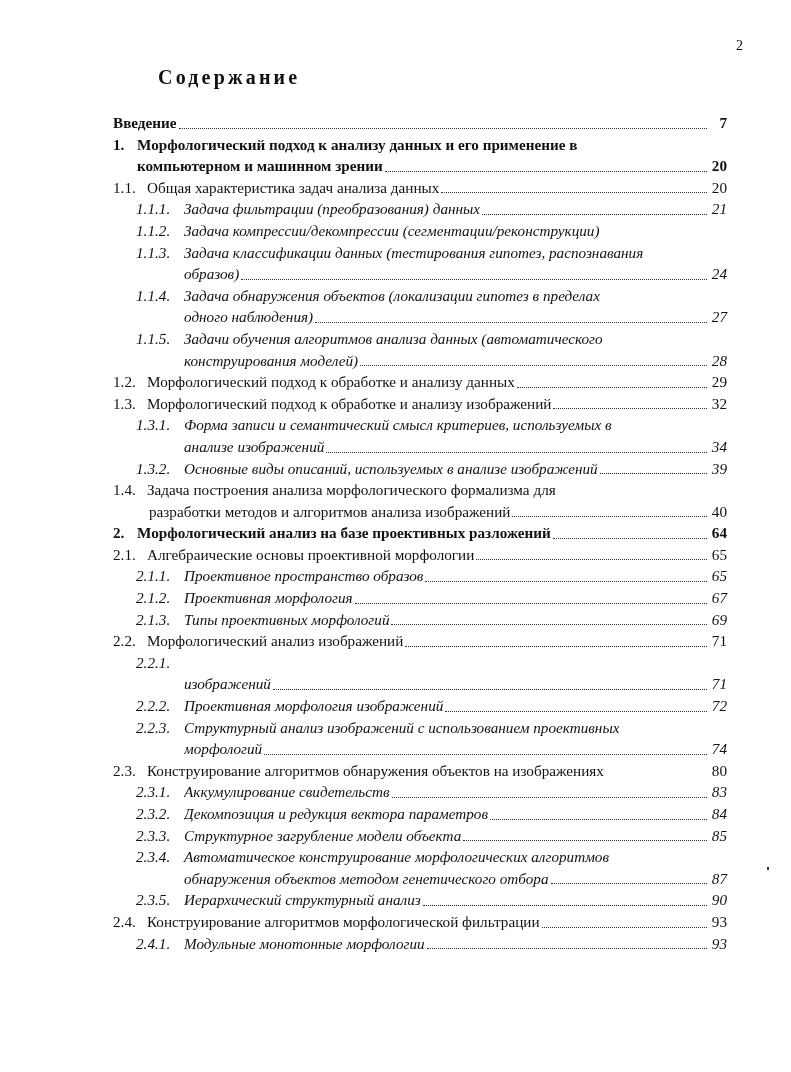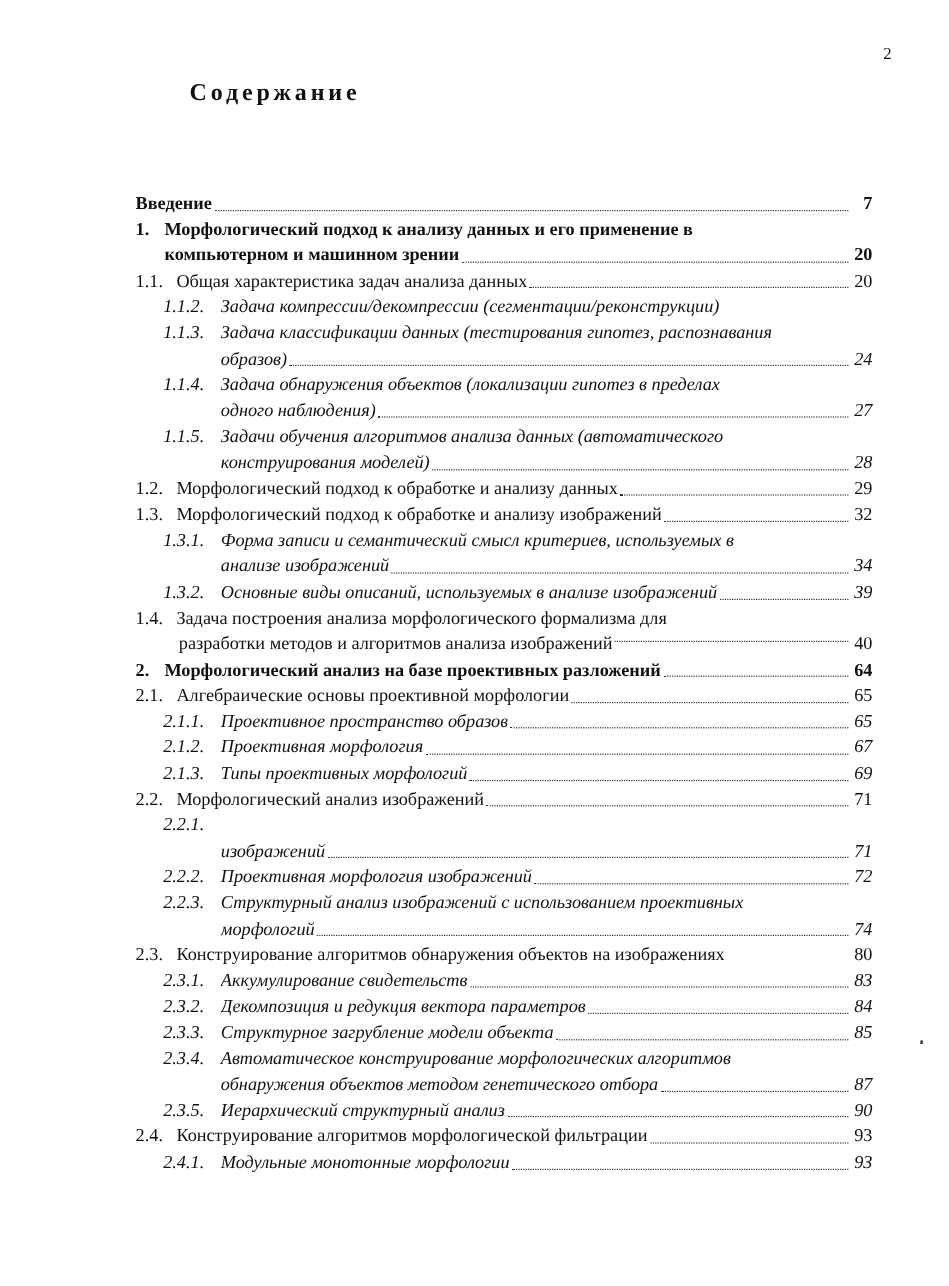--- a/index.html
+++ b/index.html
@@ -10,21 +10,21 @@
   }
   .page-num {
     position: absolute; top: 38px; left: 736px;
     font-size: 14px;
   }
   .title {
     position: absolute; top: 66px; left: 158px;
     font-size: 20px; font-weight: bold; letter-spacing: 3.2px;
   }
   .toc {
-    position: absolute; top: 112px; left: 113px; width: 614px; margin-top: 47px;
+    position: absolute; top: 112px; left: 113px; width: 614px;
   }
   .row {
     display: flex; align-items: flex-end;
     font-size: 15.2px; line-height: 21.6px;
     white-space: nowrap;
   }
   .row .num { flex: 0 0 auto; }
   .row .text { flex: 0 1 auto; overflow: hidden; }
   .row .leader {
     flex: 1 1 auto;
@@ -39,21 +39,21 @@
 
   .lvl0 { padding-left: 0; font-weight: bold; }
   .lvl1 { padding-left: 0; }
   .lvl2 { padding-left: 23px; font-style: italic; }
 
   .lvl0 .num { width: 24px; }
   .lvl1 .num { width: 34px; }
   .lvl2 .num { width: 48px; }
 
   .cont.lvl0 { padding-left: 24px; }
-  .cont.lvl1 { padding-left: 36px; align-items: center; }
+  .cont.lvl1 { padding-left: 36px; }
   .cont.lvl2 { padding-left: 71px; }
 
   .stray-dot {
     position: absolute; left: 767px; top: 867px;
     width: 2px; height: 3px; background: #333;
   }
 </style>
 </head>
 <body>
 
@@ -73,20 +73,26 @@
     <div class="row cont lvl0">
       <span class="text">компьютерном и машинном зрении</span>
       <span class="leader"></span>
       <span class="page">20</span>
     </div>
     <div class="row lvl1">
       <span class="num">1.1.</span>
       <span class="text">Общая характеристика задач анализа данных</span>
       <span class="leader"></span>
       <span class="page">20</span>
+    </div>
+    <div class="row lvl2">
+      <span class="num">1.1.1.</span>
+      <span class="text">Задача фильтрации (преобразования) данных</span>
+      <span class="leader"></span>
+      <span class="page">21</span>
     </div>
     <div class="line1 lvl2">
       <span class="num">1.1.2.</span>
       <span class="text">Задача компрессии/декомпрессии (сегментации/реконструкции)</span>
     </div>
     <div class="line1 lvl2">
       <span class="num">1.1.3.</span>
       <span class="text">Задача классификации данных (тестирования гипотез, распознавания</span>
     </div>
     <div class="row cont lvl2">

